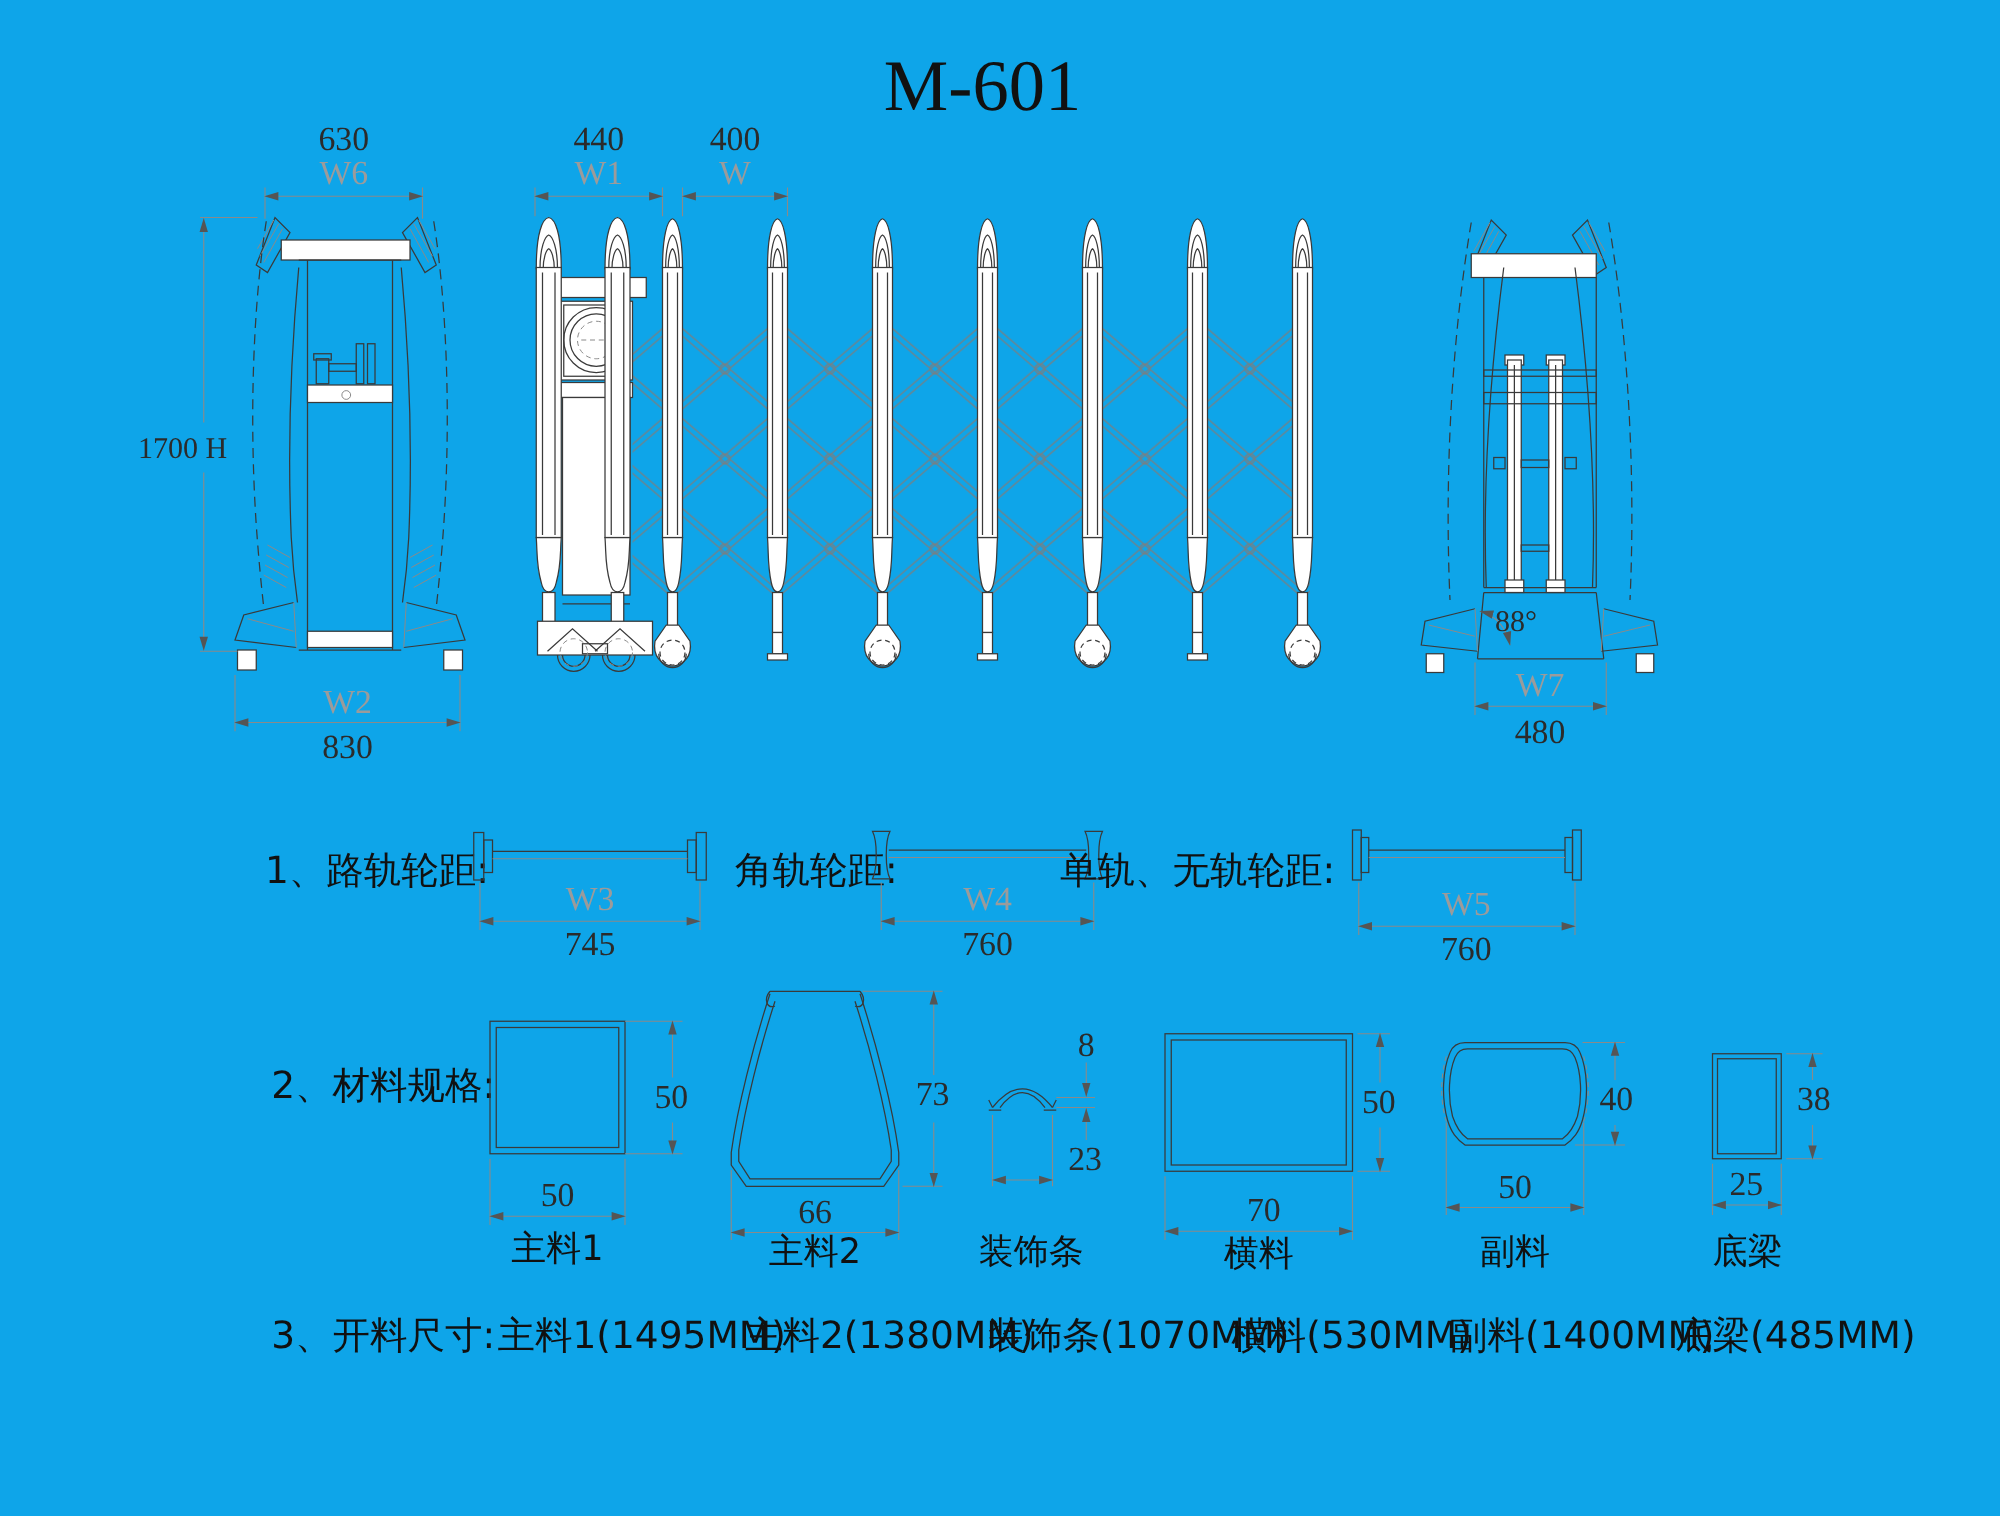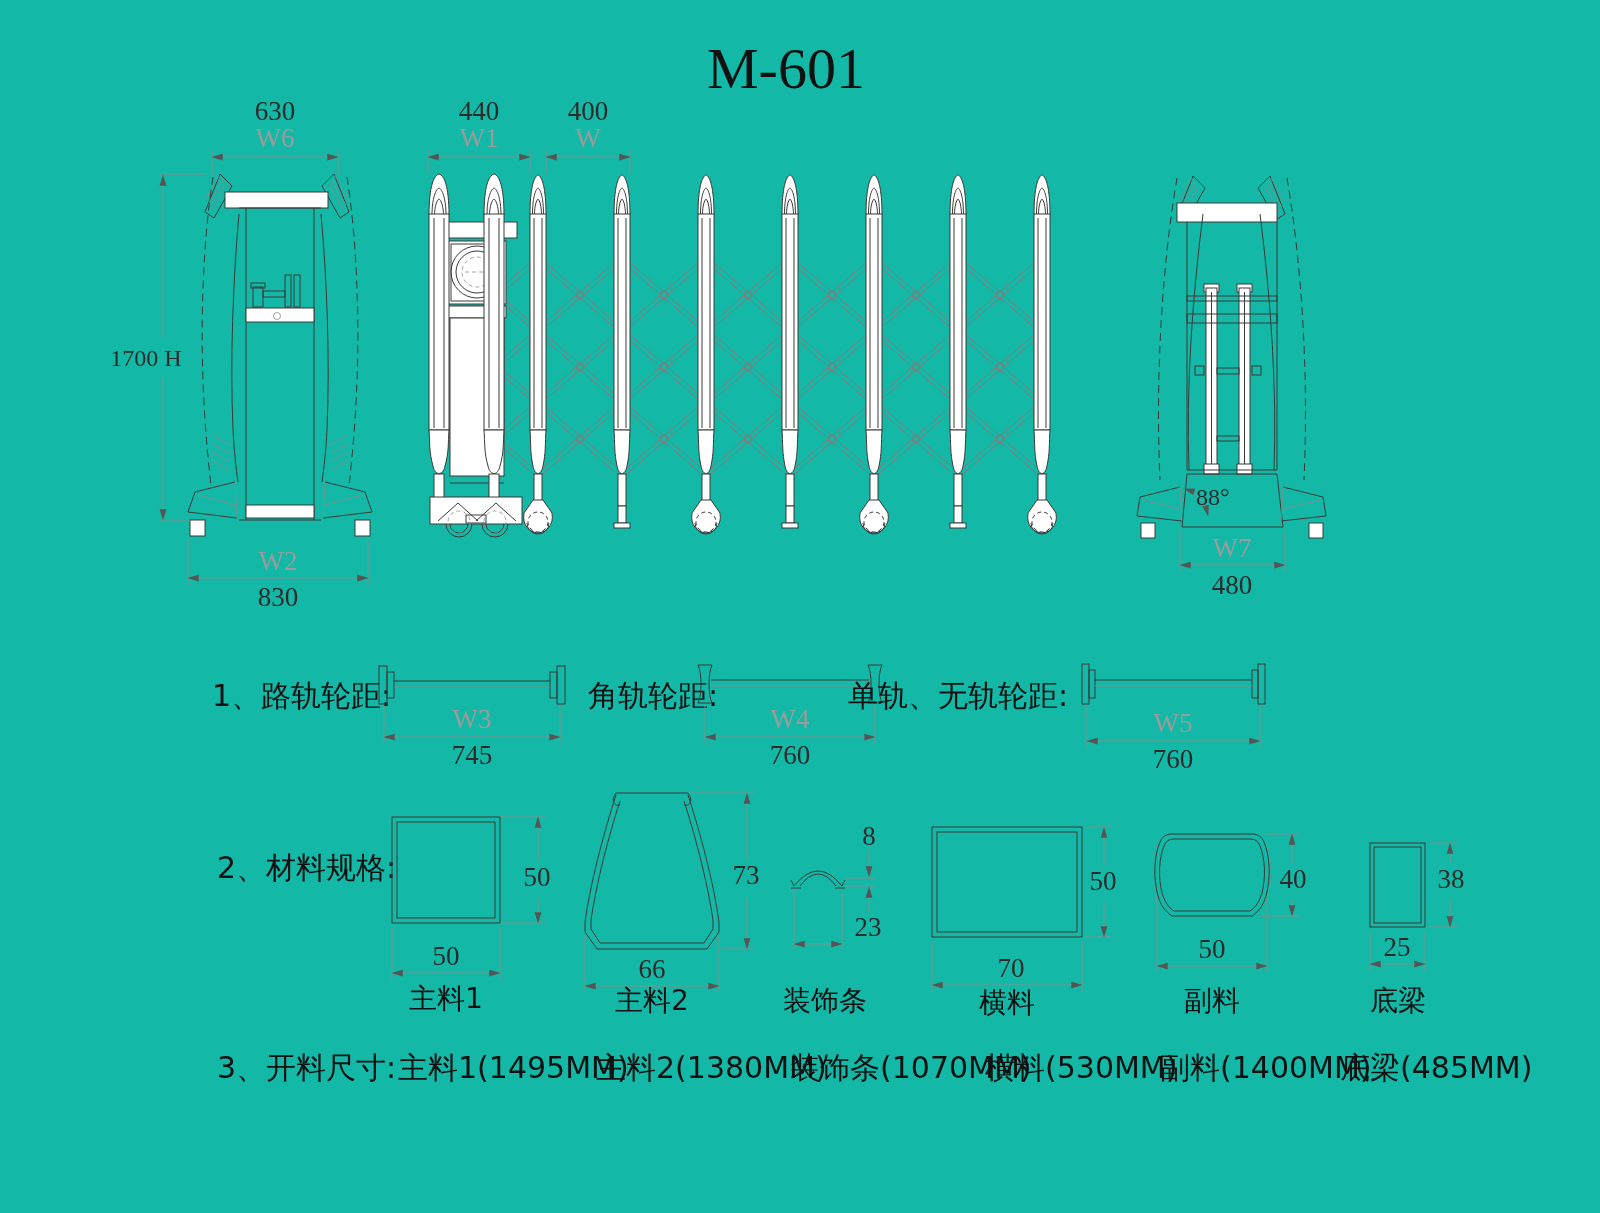--- a/index.html
+++ b/index.html
@@ -1,16 +1,16 @@
 <!DOCTYPE html>
 <html><head>
 <meta charset="utf-8">
 <style>
   html,body{margin:0;padding:0;background:#fff;}
-  .stage{width:1600px;height:1213px;position:relative;background:#14b8a6;}
+  .stage{width:1600px;height:1213px;position:relative;background:#0ea5e9;}
   svg{display:block;}
   .s  {stroke:#3a3a3a;fill:none;stroke-width:1;}
   .sf {stroke:#3a3a3a;fill:#fff;stroke-width:1;}
   .thin{stroke:#8a8a8a;fill:none;stroke-width:.8;}
   .dsh{stroke-dasharray:8 5;}
   .d2 {stroke-dasharray:4 3;}
   .dim{stroke:#8a8a8a;fill:none;stroke-width:.9;}
   text{font-family:"Liberation Serif","DejaVu Serif",serif;}
   .num{font-size:27px;fill:#2b2b2b;}
   .numS{font-size:24px;fill:#2b2b2b;}

